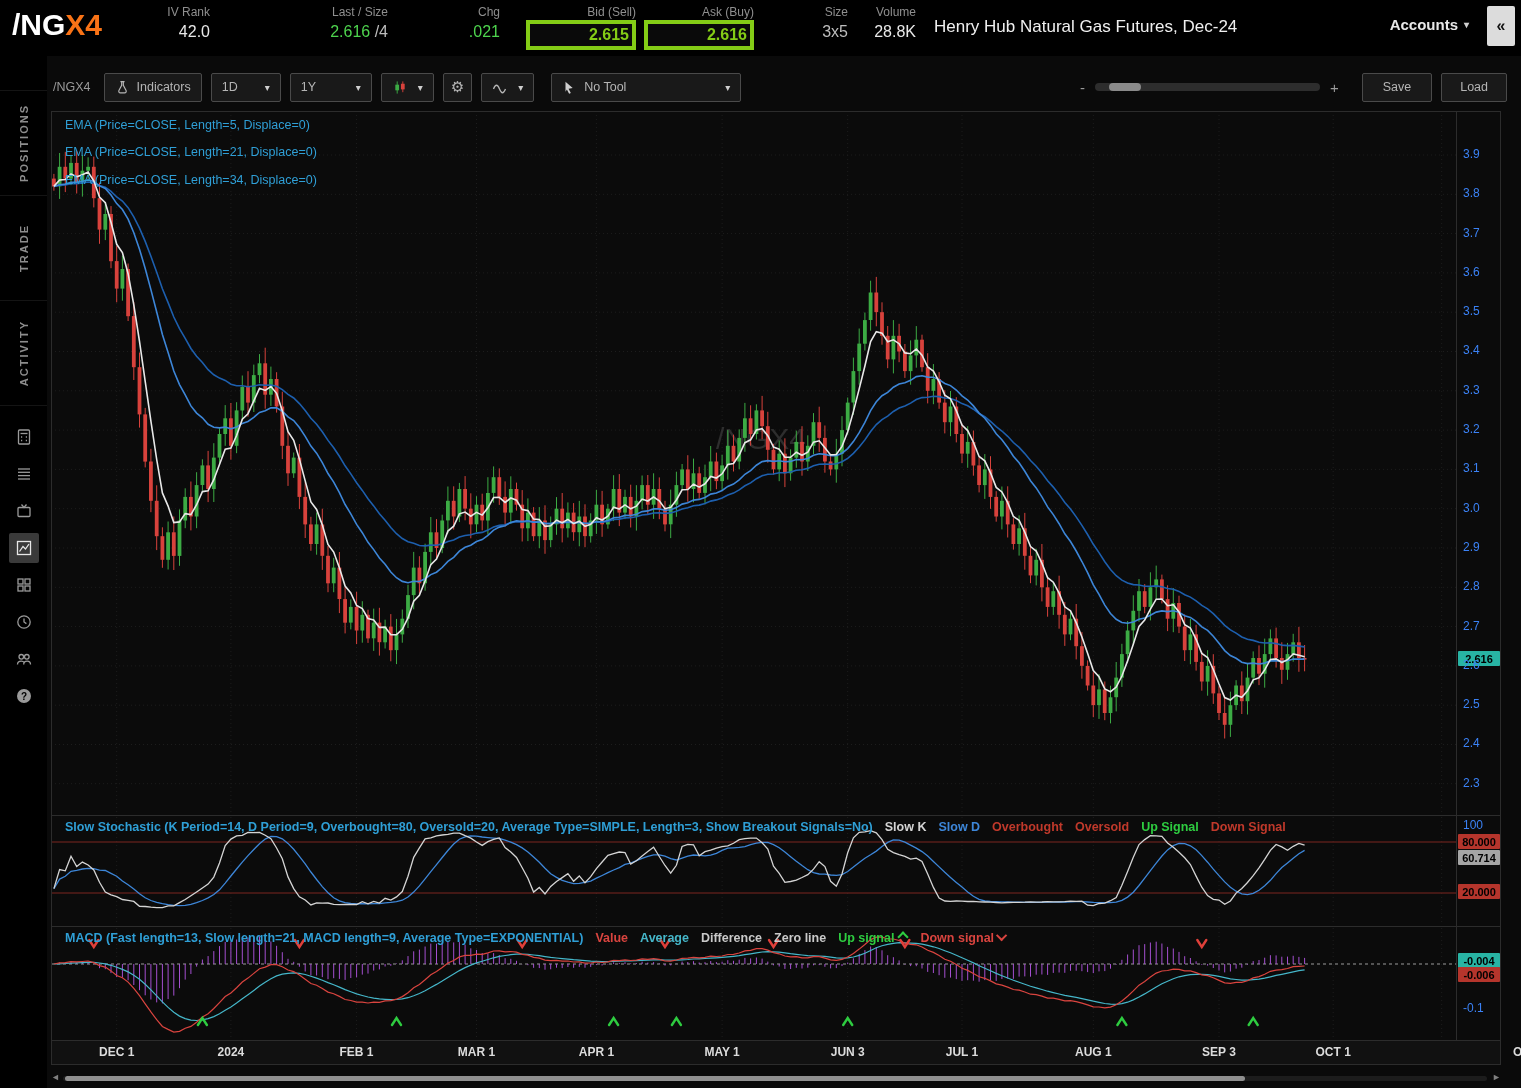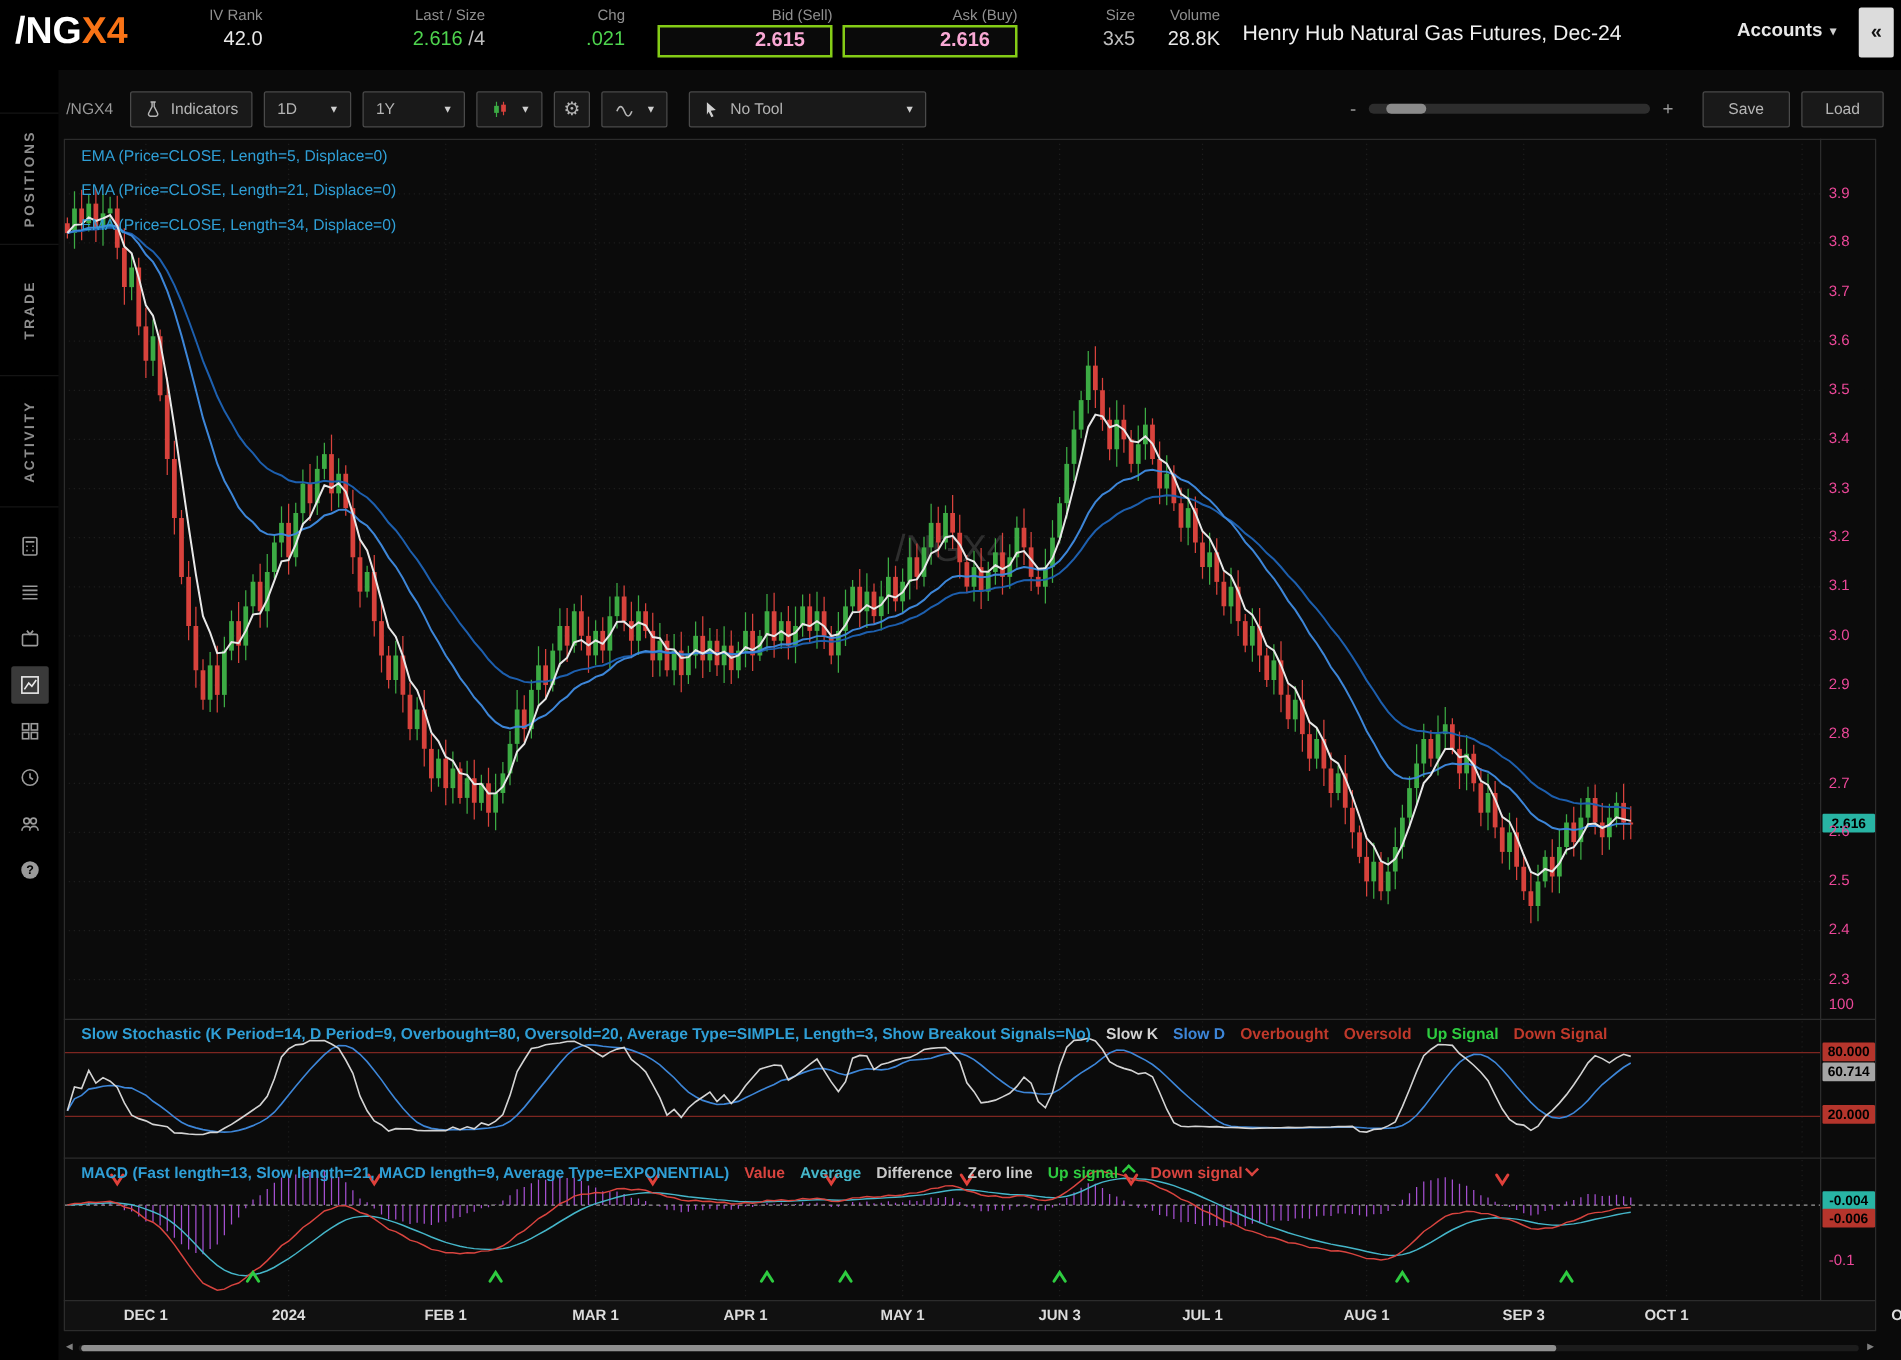--- a/index.html
+++ b/index.html
@@ -8,22 +8,22 @@
 
   
   #header{position:absolute;left:0;top:0;width:1521px;height:56px;background:#000;display:flex;align-items:flex-start;}
   .sym{margin:8px 0 0 12px;width:128px;font-size:30px;font-weight:700;color:#fff;white-space:nowrap;}
   .sym .suffix{color:#f97316;font-weight:700;}
   .hcol{display:flex;flex-direction:column;align-items:flex-end;margin-top:5px;}
   .hlabel{font-size:12px;color:#8f8f8f;line-height:14px;}
   .hvalue{font-size:16px;color:#e8e8e8;line-height:22px;margin-top:2px;white-space:nowrap;}
   .green{color:#4ed44e;}
   .gray{color:#bdbdbd;}
-  .qbox{border:2px solid #84cc16;background:#0a0a0a;color:#f9a8d4;font-size:16px;font-weight:700;
-        width:96px;height:22px;display:flex;align-items:center;justify-content:flex-end;padding:0 20px;margin-top:1px;}
+  .qbox{border:4px solid #84cc16;background:#0a0a0a;color:#84cc16;font-size:16px;font-weight:700;
+        width:96px;height:22px;display:flex;align-items:center;justify-content:flex-end;padding:0 3px;margin-top:1px;}
   #hdr-title{font-size:17px;color:#f0f0f0;margin:17px 0 0 18px;white-space:nowrap;}
   #accounts{margin:16px 18px 0 auto;font-size:15px;font-weight:700;color:#e8e8e8;display:flex;align-items:center;gap:6px;cursor:pointer;}
   .caret{font-size:10px;color:#cfcfcf;}
   #collapse-btn{width:28px;height:40px;background:#dcdcdc;color:#111;font-size:16px;font-weight:700;
         display:flex;align-items:center;justify-content:center;border-radius:2px;margin:6px 6px 0 0;cursor:pointer;}
 
   
   #sidebar{position:absolute;left:0;top:56px;width:47px;bottom:0;background:#000;border-right:1px solid #161616;}
   .vtab{height:104px;display:flex;align-items:center;justify-content:center;border-bottom:1px solid #141414;cursor:pointer;}
   .vtab:first-child{margin-top:34px;border-top:1px solid #141414;}
@@ -51,21 +51,21 @@
   #chart .frame{position:absolute;left:0;top:0;width:1448px;height:952px;border:1px solid #2c2c2c;pointer-events:none;}
   #price-svg{position:absolute;left:0;top:0;}
   #stoch-svg{position:absolute;left:0;top:706px;}
   #macd-svg{position:absolute;left:0;top:817px;}
   .hdiv{position:absolute;left:0;width:1449px;height:1px;background:#2c2c2c;}
   .vline-axis{position:absolute;left:1405px;top:0;width:1px;height:929px;background:#2c2c2c;}
   #xaxis{position:absolute;left:0;top:929px;width:1449px;height:23px;background:#111;border-top:1px solid #2c2c2c;}
   #xaxis span{position:absolute;top:4px;transform:translateX(-50%);font-size:12px;font-weight:700;color:#dcdcdc;white-space:nowrap;}
 
   #price-axis{position:absolute;left:1406px;top:0;width:44px;height:952px;}
-  .axlab{position:absolute;left:6px;font-size:12px;color:#ec4899;}
+  .axlab{position:absolute;left:6px;font-size:12px;color:#3b82f6;}
   .pricebox{position:absolute;left:1px;width:42px;height:15px;font-size:11px;font-weight:700;color:#000;
             display:flex;align-items:center;justify-content:center;border-radius:1px;}
   .bg-teal{background:#28b4a4;}
   .bg-red{background:#b5352c;}
   .bg-gray{background:#a5a5a5;}
 
   .ema-label{position:absolute;left:14px;font-size:12.5px;color:#2f9fd6;white-space:nowrap;}
   .pane-label-row{position:absolute;left:14px;width:1385px;overflow:hidden;white-space:nowrap;font-size:12.5px;font-weight:700;}
   .pane-label{color:#2f9fd6;}
   .leg{margin-left:12px;font-weight:700;}
@@ -1036,21 +1036,21 @@
 
     <div class="pane-label-row" style="top:709px;">
       <span class="pane-label">Slow Stochastic (K Period=14, D Period=9, Overbought=80, Oversold=20, Average Type=SIMPLE, Length=3, Show Breakout Signals=No)</span><span id="stoch-legend"><span class="leg" style="color: rgb(212, 212, 212);">Slow K</span><span class="leg" style="color: rgb(61, 134, 216);">Slow D</span><span class="leg" style="color: rgb(192, 57, 43);">Overbought</span><span class="leg" style="color: rgb(192, 57, 43);">Oversold</span><span class="leg" style="color: rgb(46, 204, 64);">Up Signal</span><span class="leg" style="color: rgb(192, 57, 43);">Down Signal</span></span>
     </div>
     <div class="pane-label-row" style="top:820px;">
       <span class="pane-label">MACD (Fast length=13, Slow length=21, MACD length=9, Average Type=EXPONENTIAL)</span><span id="macd-legend"><span class="leg" style="color: rgb(217, 68, 63);">Value</span><span class="leg" style="color: rgb(69, 182, 201);">Average</span><span class="leg" style="color: rgb(201, 201, 201);">Difference</span><span class="leg" style="color: rgb(201, 201, 201);">Zero line</span><span class="leg" style="color: rgb(46, 204, 64);">Up signal</span><span class="chev up" style="color: rgb(46, 204, 64); border-color: rgb(46, 204, 64);"></span><span class="leg" style="color: rgb(217, 68, 63);">Down signal</span><span class="chev down" style="color: rgb(217, 68, 63); border-color: rgb(217, 68, 63);"></span></span>
     </div>
 
     <div id="price-axis">
       <div class="pricebox bg-teal" style="top:540px;">2.616</div>
-      <div class="axlab" style="top:685px;">100</div>
+      <div class="axlab" style="top:707px;">100</div>
       <div class="pricebox bg-red" style="top:723px;">80.000</div>
       <div class="pricebox bg-gray" style="top:739px;">60.714</div>
       <div class="pricebox bg-red" style="top:773px;">20.000</div>
       <div class="pricebox bg-teal" style="top:842px;">-0.004</div>
       <div class="pricebox bg-red" style="top:856px;">-0.006</div>
       <div class="axlab" style="top:890px;">-0.1</div>
     <div class="axlab" style="top: 36.0115px;">3.9</div>
         <div class="axlab" style="top: 75.3075px;">3.8</div>
         <div class="axlab" style="top: 114.604px;">3.7</div>
         <div class="axlab" style="top: 153.9px;">3.6</div>

